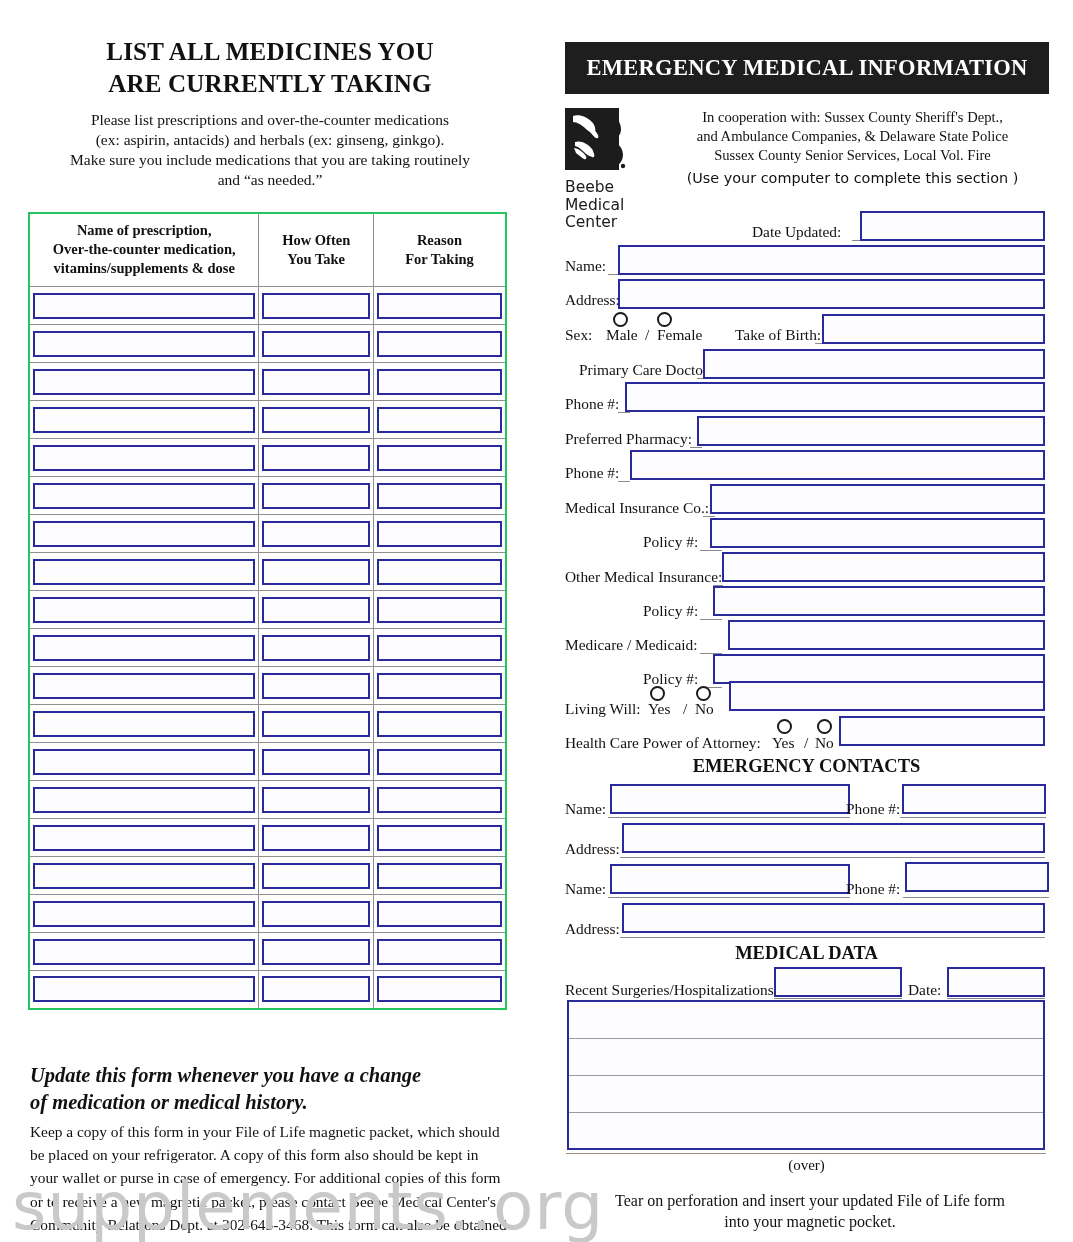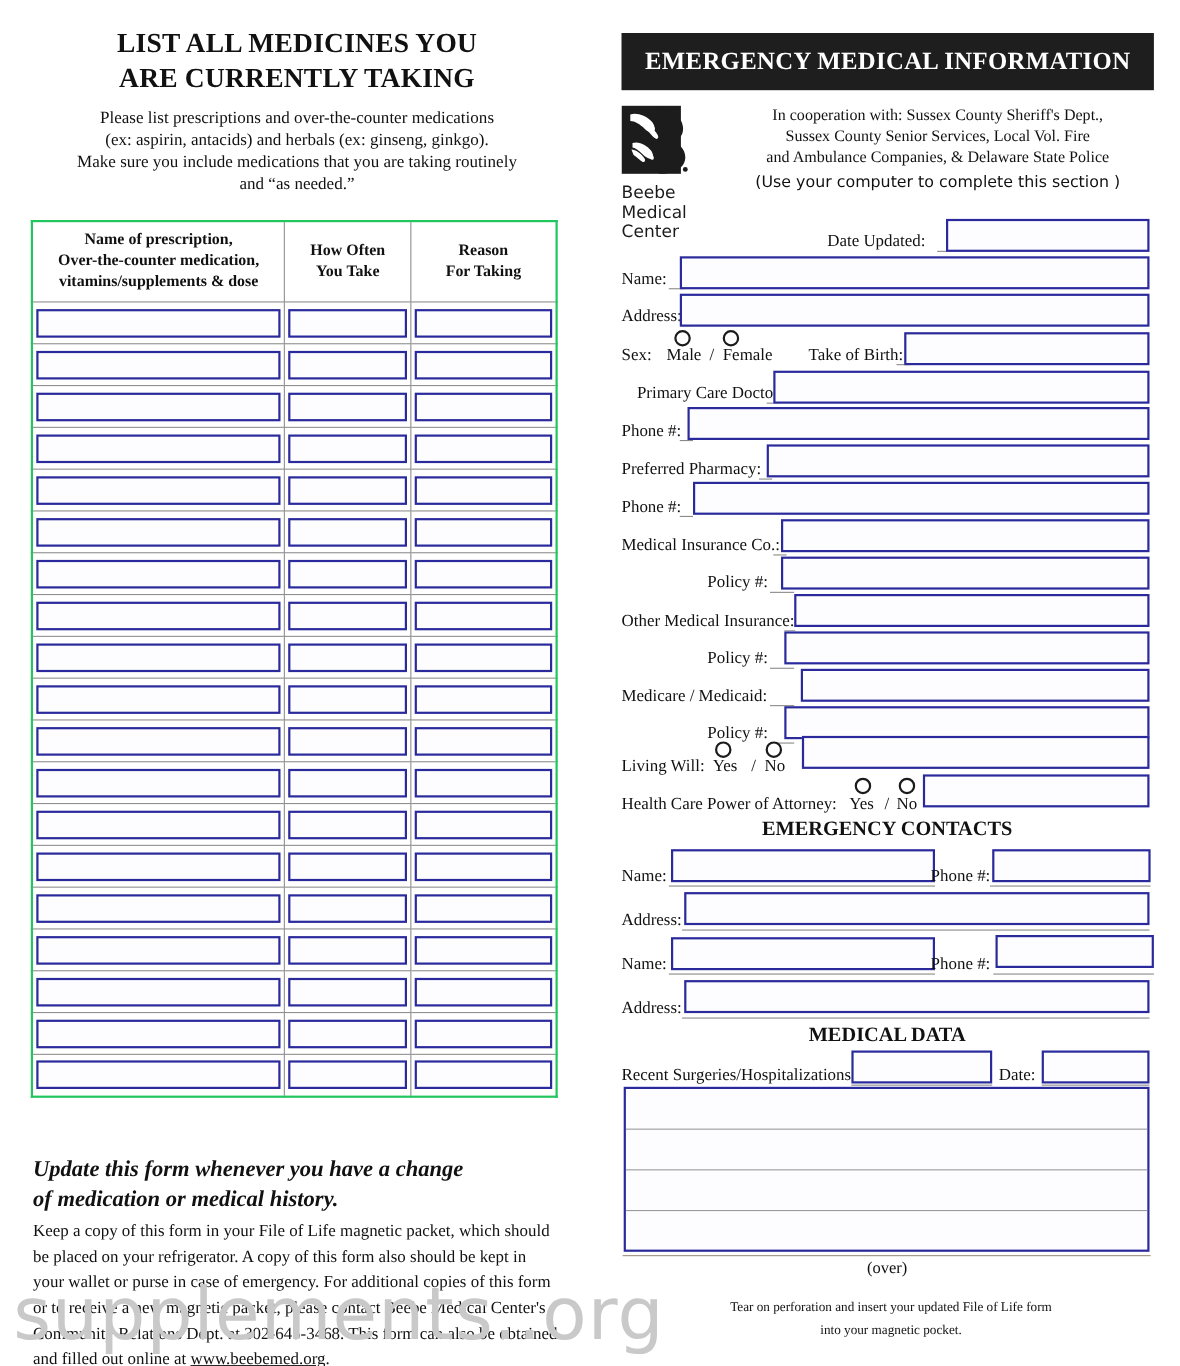--- a/index.html
+++ b/index.html
@@ -2,21 +2,21 @@
 <html><head>
 <meta charset="utf-8">
 <style>
   html,body{margin:0;padding:0;background:#ffffff;}
   body{
     width:1073px;height:1242px;position:relative;overflow:hidden;
     font-family:"Liberation Serif", serif;
     color:#111111;
     -webkit-font-smoothing:antialiased;
   }
-  .page{position:absolute;left:0;top:0;width:1073px;height:1056px;}
+  .page{position:absolute;left:0;top:12px;width:1073px;height:1056px;}
 
   
   .fbox{
     position:absolute;
     background:#fdfdff;
     border:2px solid #2a2a9c;
     box-sizing:border-box;
   }
   .uline{position:absolute;border-bottom:1px solid #8a8a8a;}
 
@@ -125,21 +125,21 @@
     position:absolute;left:567px;top:988px;width:478px;height:150px;
     border:2px solid #2a2a9c;background:#fdfdff;box-sizing:border-box;
   }
   .bigbox .rule{position:absolute;left:0;width:100%;border-bottom:1px solid #9a9a9a;}
 
   .r-over{
     position:absolute;left:0;top:1145px;width:533px;text-align:center;font-size:15px;
   }
   .r-foot{
     position:absolute;left:30px;top:1178px;width:480px;
-    text-align:center;font-size:12px;line-height:21px;
+    text-align:center;font-size:16px;line-height:21px;
   }
 </style>
 </head>
 <body>
 
 <div class="page">
 
   <div class="left">
 
     <div class="l-title">
@@ -415,22 +415,22 @@
       </div>
       <div class="logo-name">
         <div>Beebe</div>
         <div>Medical</div>
         <div>Center</div>
       </div>
     </div>
 
     <div class="r-coop">
       <div>In cooperation with: Sussex County Sheriff's Dept.,</div>
+      <div>and Ambulance Companies, &amp; Delaware State Police</div>
       <div>Sussex County Senior Services, Local Vol. Fire</div>
-      <div>and Ambulance Companies, &amp; Delaware State Police</div>
       <div class="useline">(Use your computer to complete this section )</div>
     </div>
   </div>
 
   <div class="flabel" style="left:752px;top:211px;">Date Updated:</div>
   <div class="uline" style="left:852px;top:228px;width:14px;"></div>
   <div class="fbox" style="left:860px;top:199px;width:185px;height:30px;"></div>
 
   <div class="flabel" style="left:565px;top:245px;">Name:</div>
   <div class="uline" style="left:608px;top:262px;width:14px;"></div>

